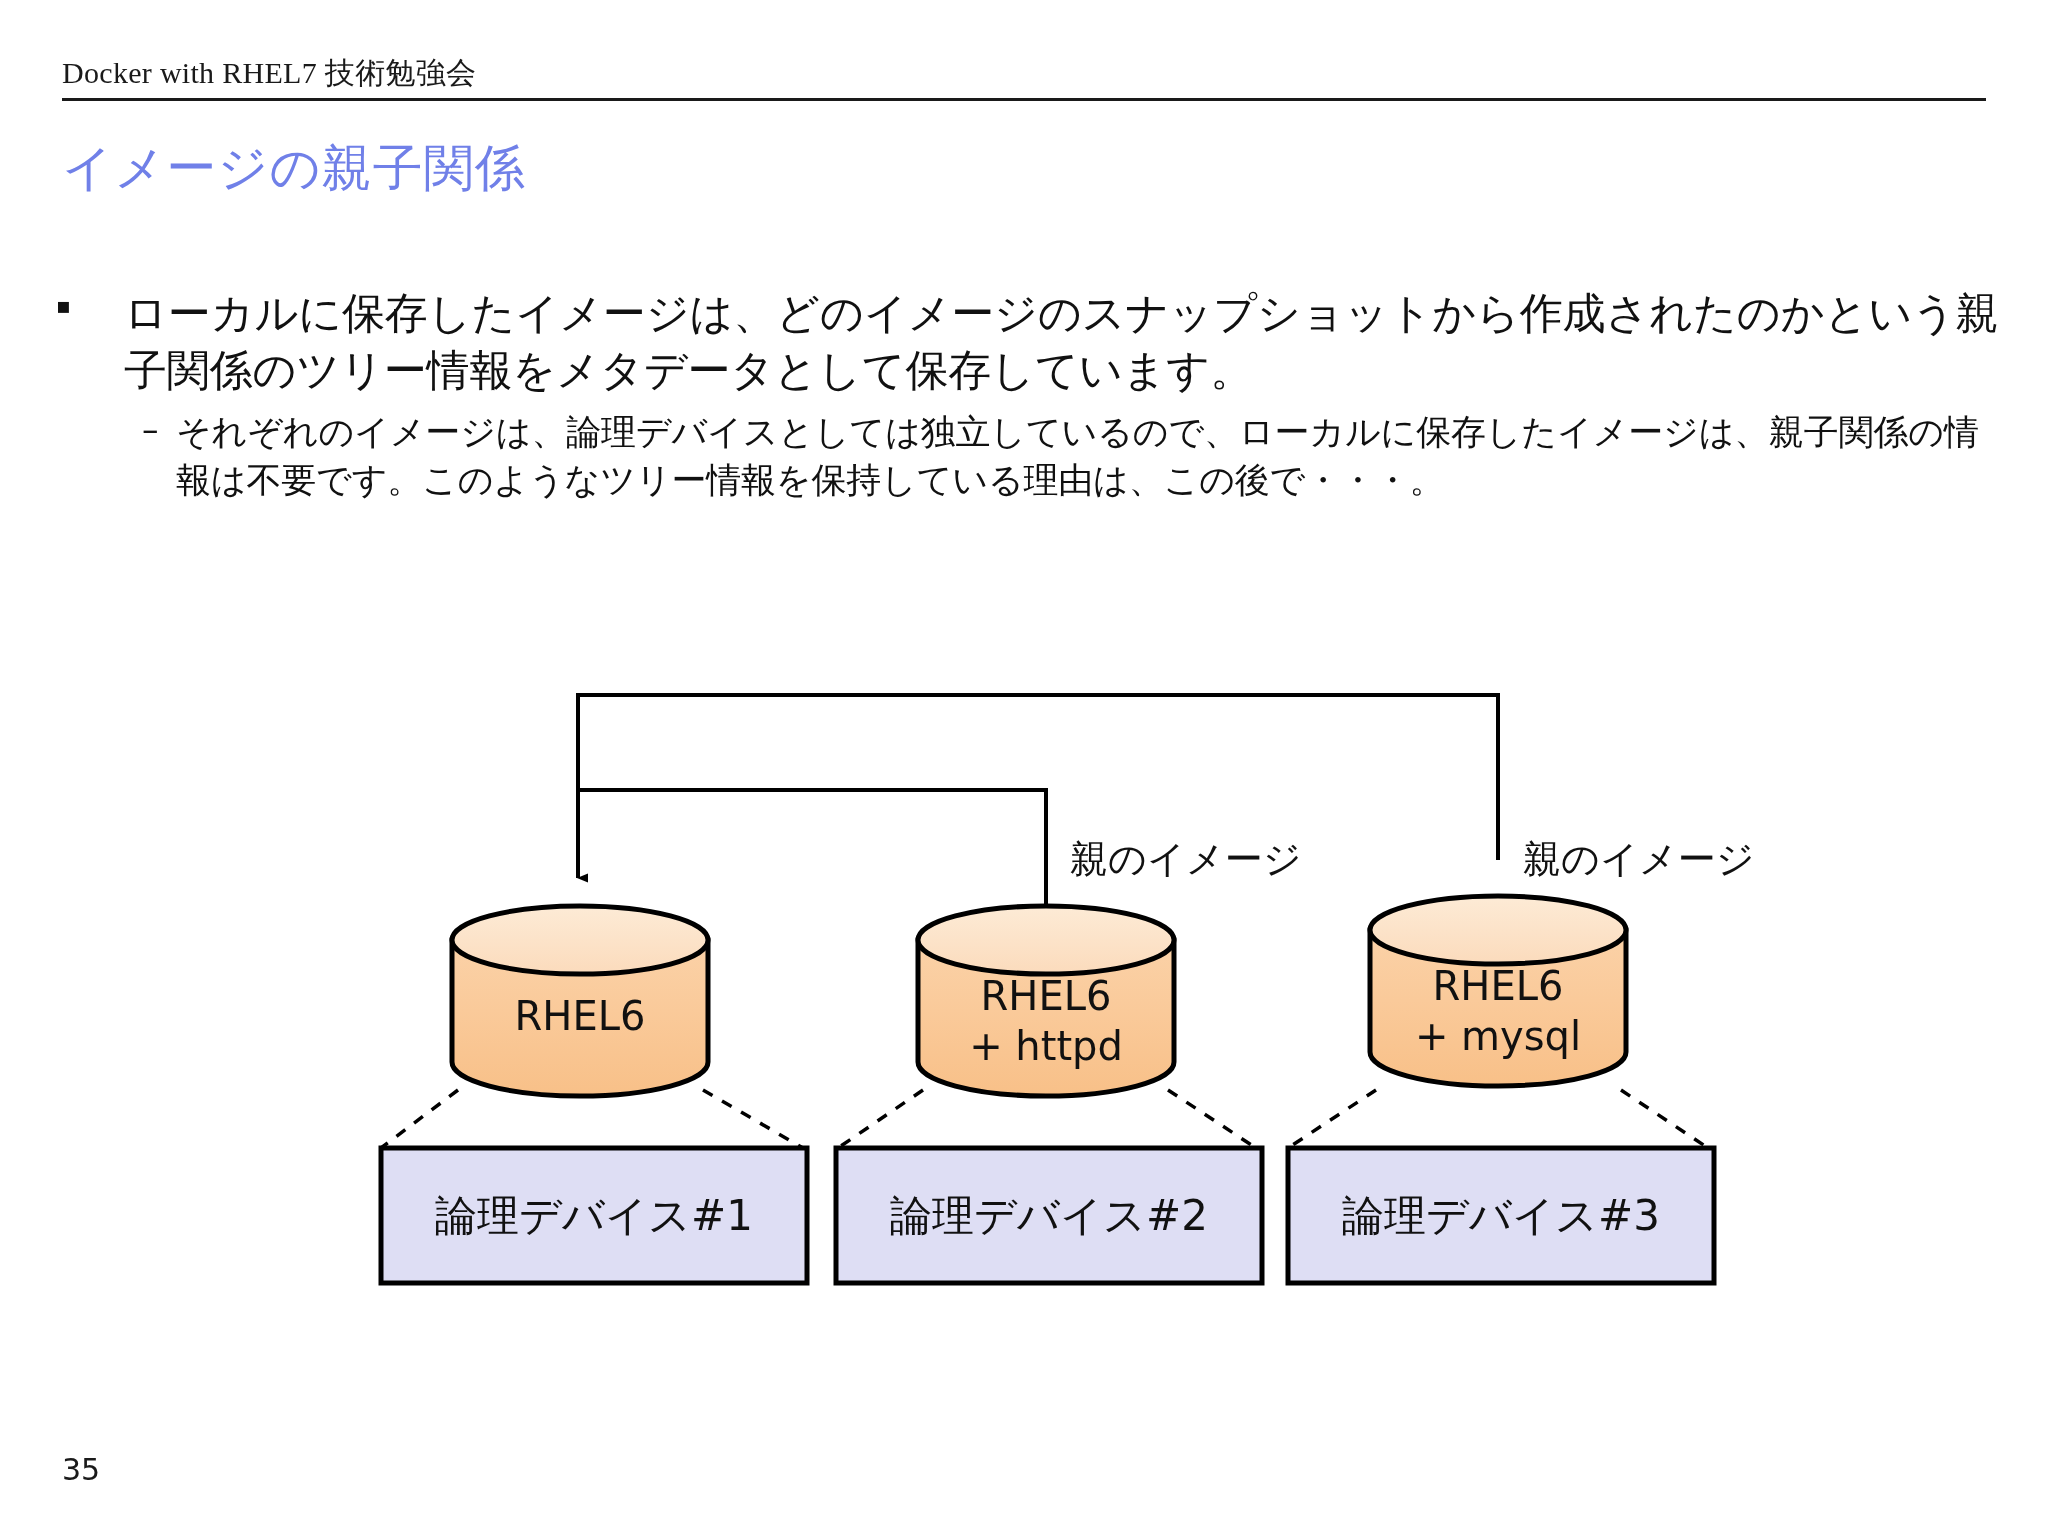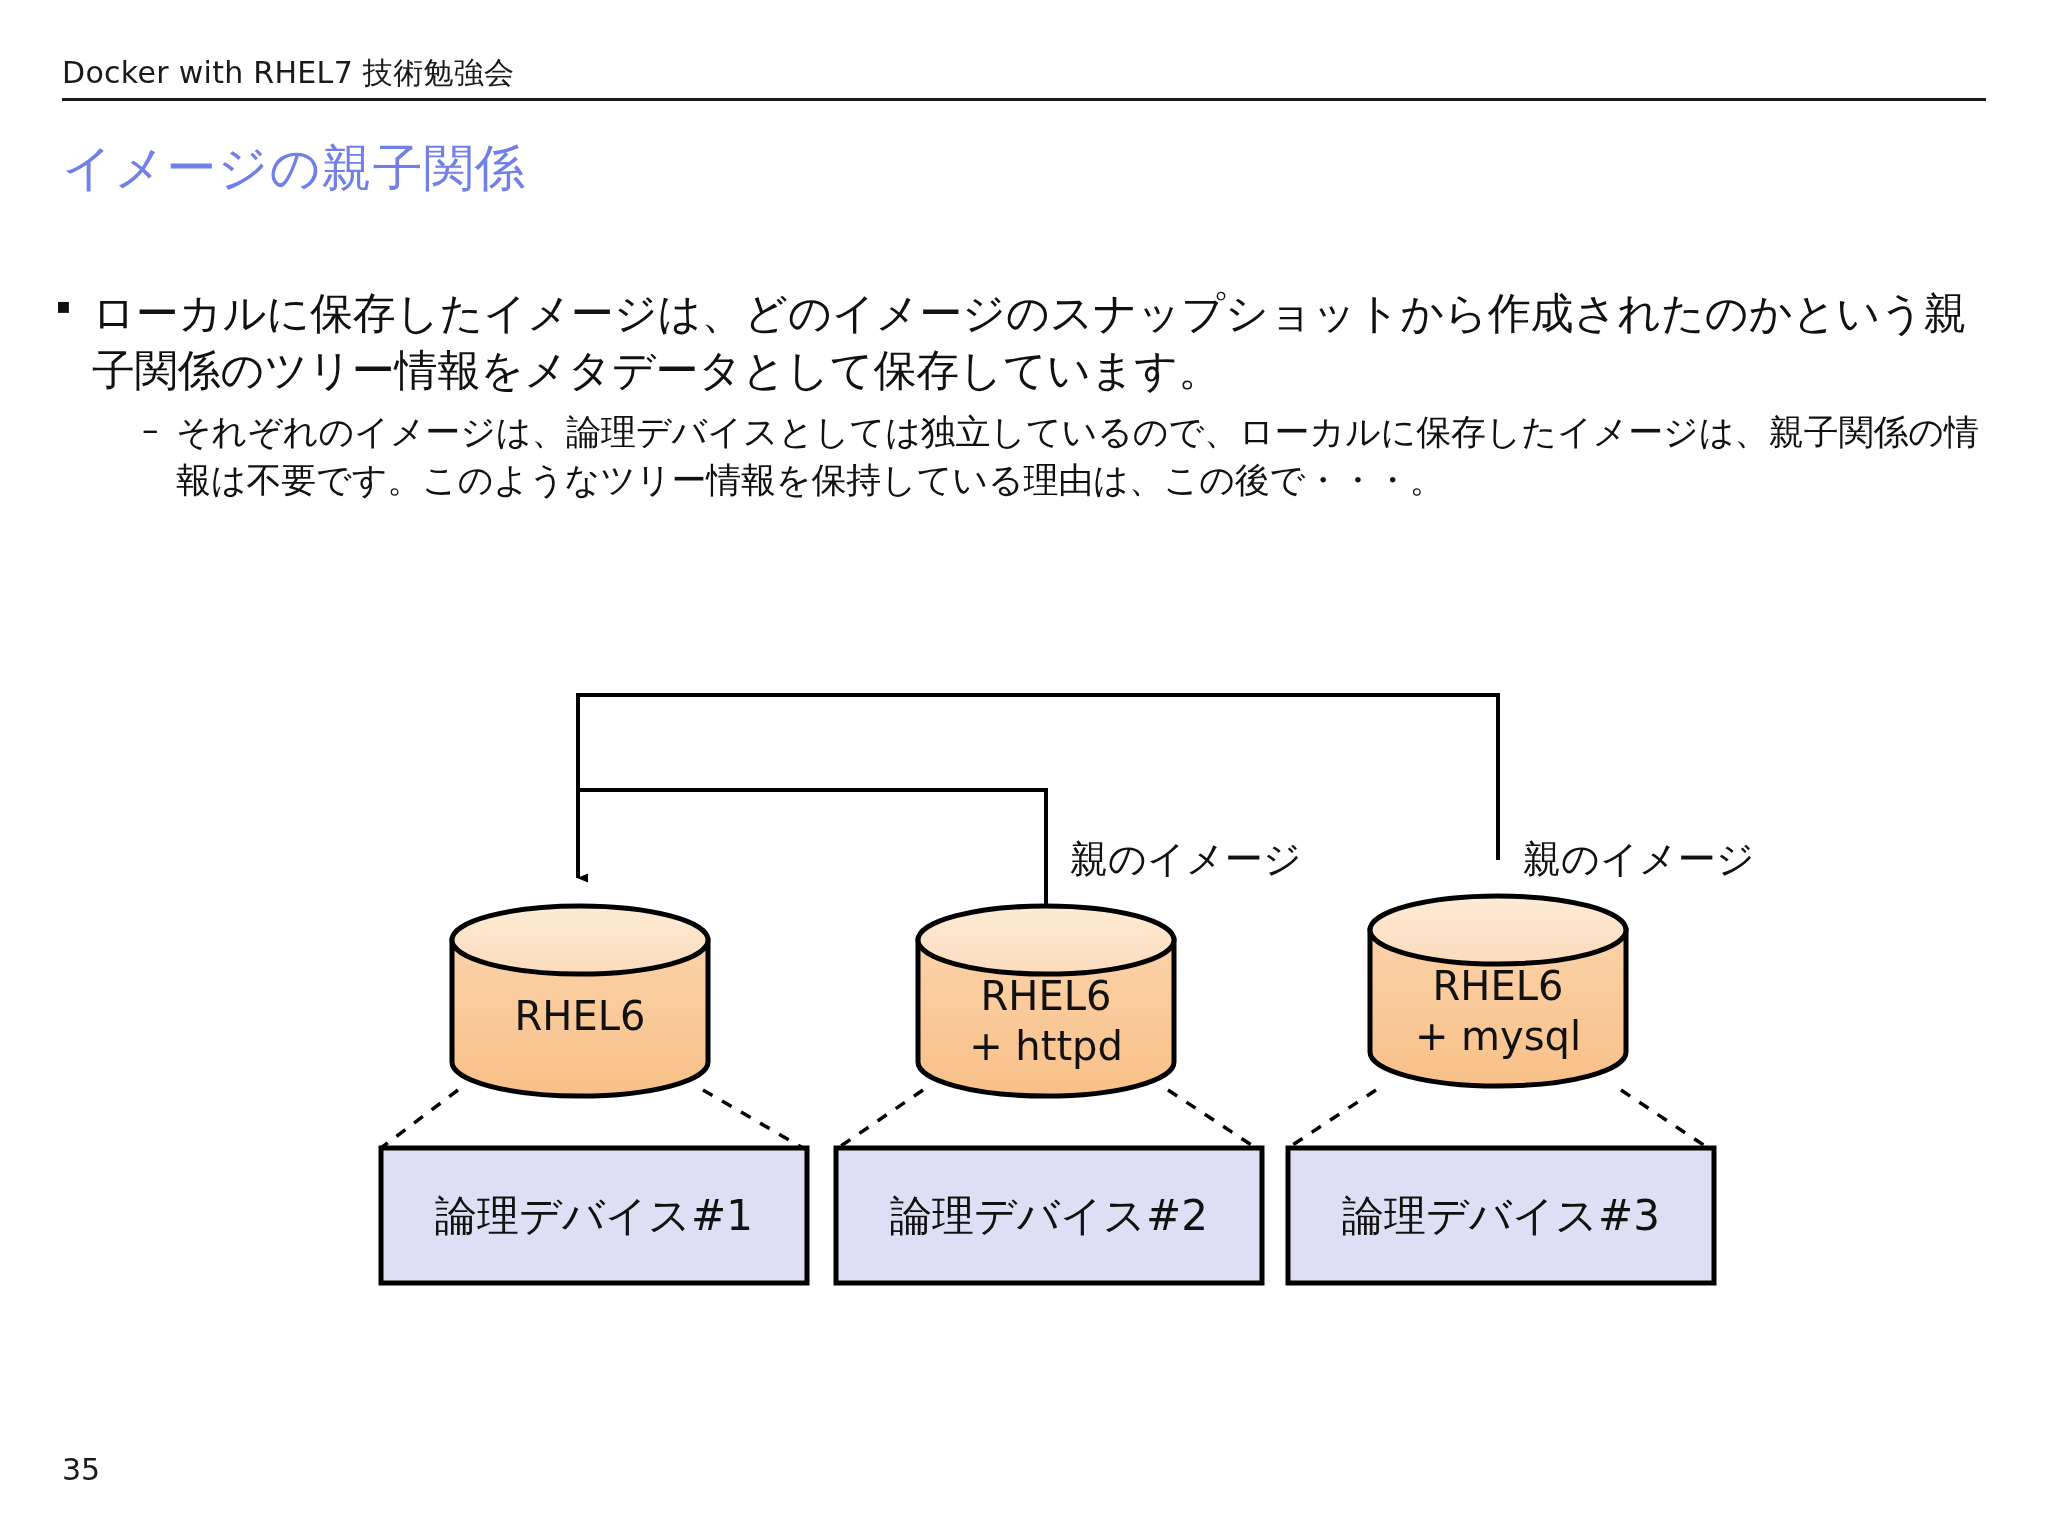--- a/index.html
+++ b/index.html
@@ -22,20 +22,21 @@
     left: 62px;
     top: 56px;
     width: 1924px;
   }
   #header-text {
     font-size: 30px;
     letter-spacing: 0.3px;
     color: #1a1a1a;
     line-height: 1.1;
     white-space: nowrap;
+    font-family: Liberation Serif, serif;
   }
   #header-rule {
     margin-top: 9px;
     border-bottom: 3px solid #1a1a1a;
     width: 100%;
   }
 
   
   #slide-title {
     position: absolute;
@@ -65,20 +66,21 @@
   .bullet-l1 .marker {
     flex: 0 0 auto;
     width: 36px;
     font-size: 22px;
     line-height: 1.9;
     color: #111111;
   }
   .bullet-l1 .btext {
     flex: 1 1 auto;
     letter-spacing: -0.2px;
+    margin-left: 32px;
   }
   .bullet-l2 {
     display: flex;
     align-items: flex-start;
     font-size: 35px;
     line-height: 1.36;
     color: #111111;
     margin-top: 10px;
     padding-left: 86px;
   }

